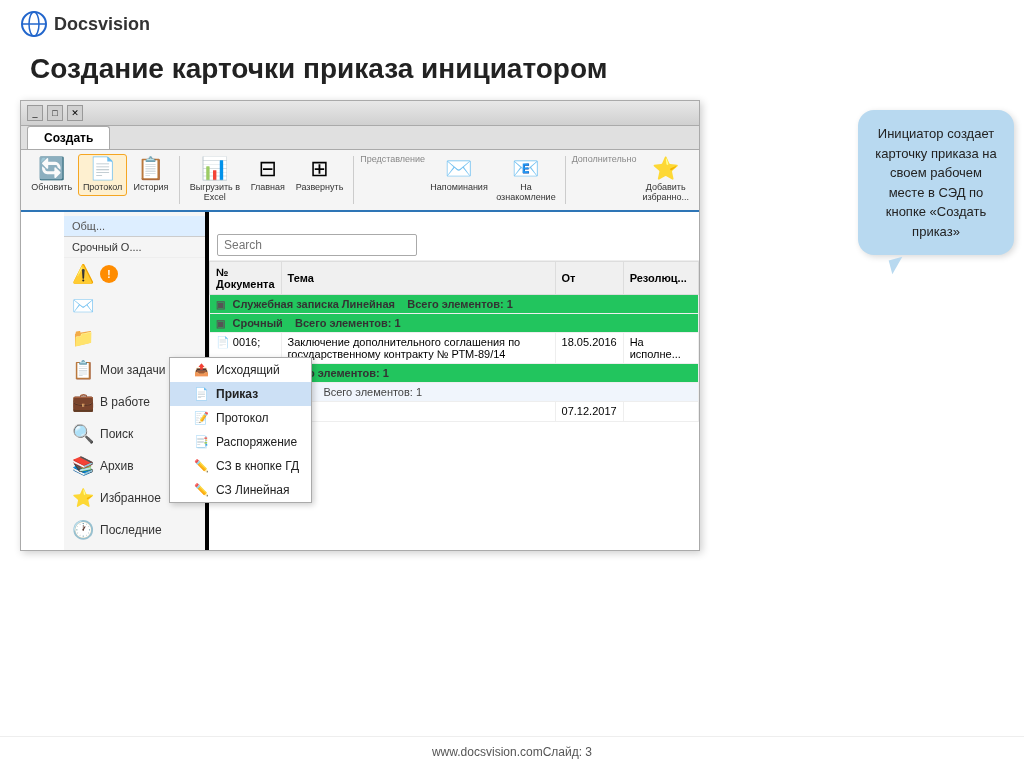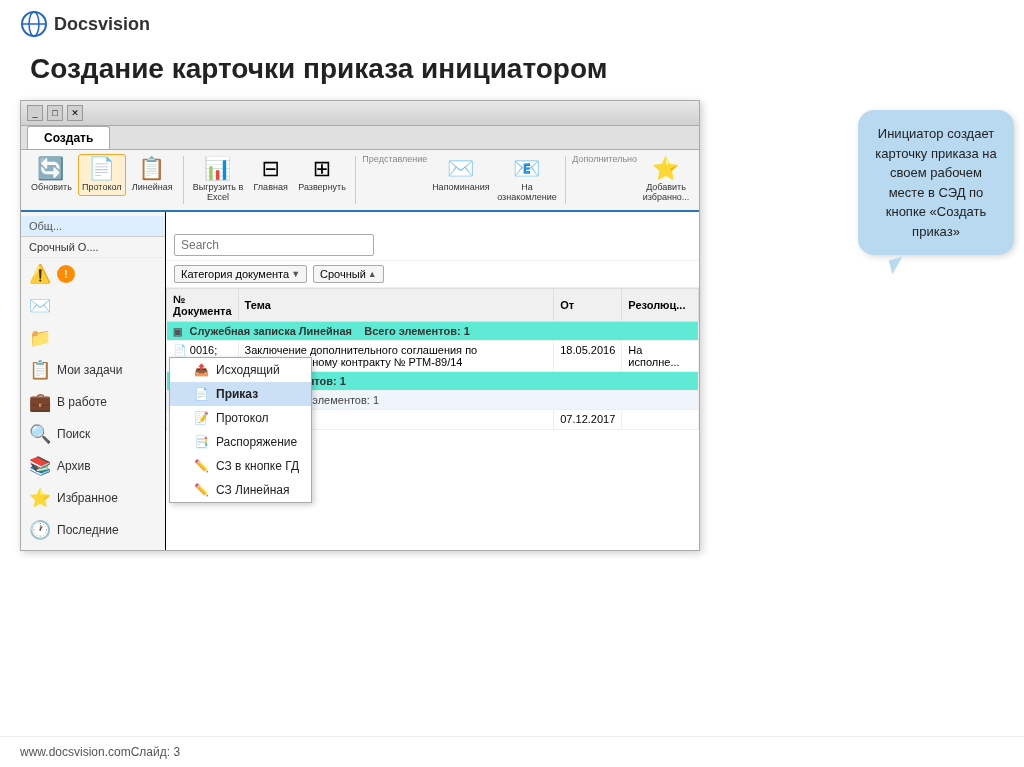--- a/index.html
+++ b/index.html
@@ -176,22 +176,23 @@
     
     .app-body {
       display: flex;
       background: #fff;
     }
 
     
     .sidebar {
       width: 145px;
       background: #f5f5f5;
-      border-right: 1px solid #000000;
+      border-right: 4px solid #000000;
       padding: 4px 0;
+      margin-left: 43px;
     }
     .sidebar-item {
       display: flex;
       align-items: center;
       gap: 6px;
       padding: 5px 8px;
       cursor: pointer;
       font-size: 12px;
       color: #333;
     }
@@ -260,21 +261,21 @@
       text-align: left;
       font-weight: bold;
       white-space: nowrap;
     }
     .doc-table td {
       border: 1px solid #eee;
       padding: 3px 6px;
       vertical-align: top;
     }
     .group-row td {
-      background: #5eead4;
+      background: #22c55e;
       font-weight: bold;
       font-size: 11px;
       color: #333;
     }
     .subgroup-row td {
       background: #f0f5fc;
       font-size: 11px;
       color: #444;
       padding-left: 16px;
     }
@@ -315,21 +316,21 @@
     }
 
     
     .footer {
       position: absolute;
       bottom: 0;
       left: 0;
       right: 0;
       padding: 8px 20px;
       display: flex;
-      justify-content: flex-start;
+      justify-content: center;
       align-items: center;
       border-top: 1px solid #eee;
       background: #fff;
     }
     .footer-url {
       font-size: 12px;
       color: #555;
     }
     .footer-slide {
       font-size: 12px;
@@ -402,21 +403,21 @@
       <div class="ribbon-btn">
         <span class="ribbon-icon ribbon-refresh">🔄</span>
         <span class="ribbon-label">Обновить</span>
       </div>
       <div class="ribbon-btn active">
         <span class="ribbon-icon ribbon-create">📄</span>
         <span class="ribbon-label">Протокол</span>
       </div>
       <div class="ribbon-btn">
         <span class="ribbon-icon">📋</span>
-        <span class="ribbon-label">Линейная</span>
+        <span class="ribbon-label">История</span>
       </div>
       <div class="ribbon-separator"></div>
       <div class="ribbon-btn">
         <span class="ribbon-icon ribbon-excel">📊</span>
         <span class="ribbon-label">Выгрузить в<br>Excel</span>
       </div>
       <div class="ribbon-btn">
         <span class="ribbon-icon">⊟</span>
         <span class="ribbon-label">Главная</span>
       </div>
@@ -517,30 +518,20 @@
           <span>Последние</span>
         </div>
       </div>
 
       <div class="content-area">
 
         <div class="search-bar">
           <input type="text" class="search-input" placeholder="Search" style="">
         </div>
 
-        <div class="filter-row">
-          <div class="filter-dropdown">
-            <span>Категория документа</span>
-            <span class="filter-dropdown-arrow">▼</span>
-          </div>
-          <div class="filter-dropdown">
-            <span>Срочный</span>
-            <span class="filter-dropdown-arrow">▲</span>
-          </div>
-        </div>
 
         <div style="overflow-x:auto;">
           <table class="doc-table">
             <thead>
               <tr>
                 <th>№<br>Документа</th>
                 <th>Тема</th>
                 <th>От</th>
                 <th>Резолюц...</th>
               </tr>
@@ -549,20 +540,28 @@
 
               <tr class="group-row">
                 <td colspan="4">
                   <span class="expand-icon">▣</span>
                   <span>Служебная записка Линейная</span>
                   &nbsp;&nbsp;
                   <span>Всего элементов: 1</span>
                 </td>
               </tr>
 
+              <tr class="group-row">
+                <td colspan="4">
+                  <span class="expand-icon">▣</span>
+                  <span>Срочный</span>
+                  &nbsp;&nbsp;
+                  <span>Всего элементов: 1</span>
+                </td>
+              </tr>
               <tr class="data-row">
                 <td>
                   <span>📄</span>
                   <span>0016;</span>
                 </td>
                 <td>Заключение дополнительного соглашения по государственному контракту № РТМ-89/14</td>
                 <td>18.05.2016</td>
                 <td>На исполне...</td>
               </tr>
 

